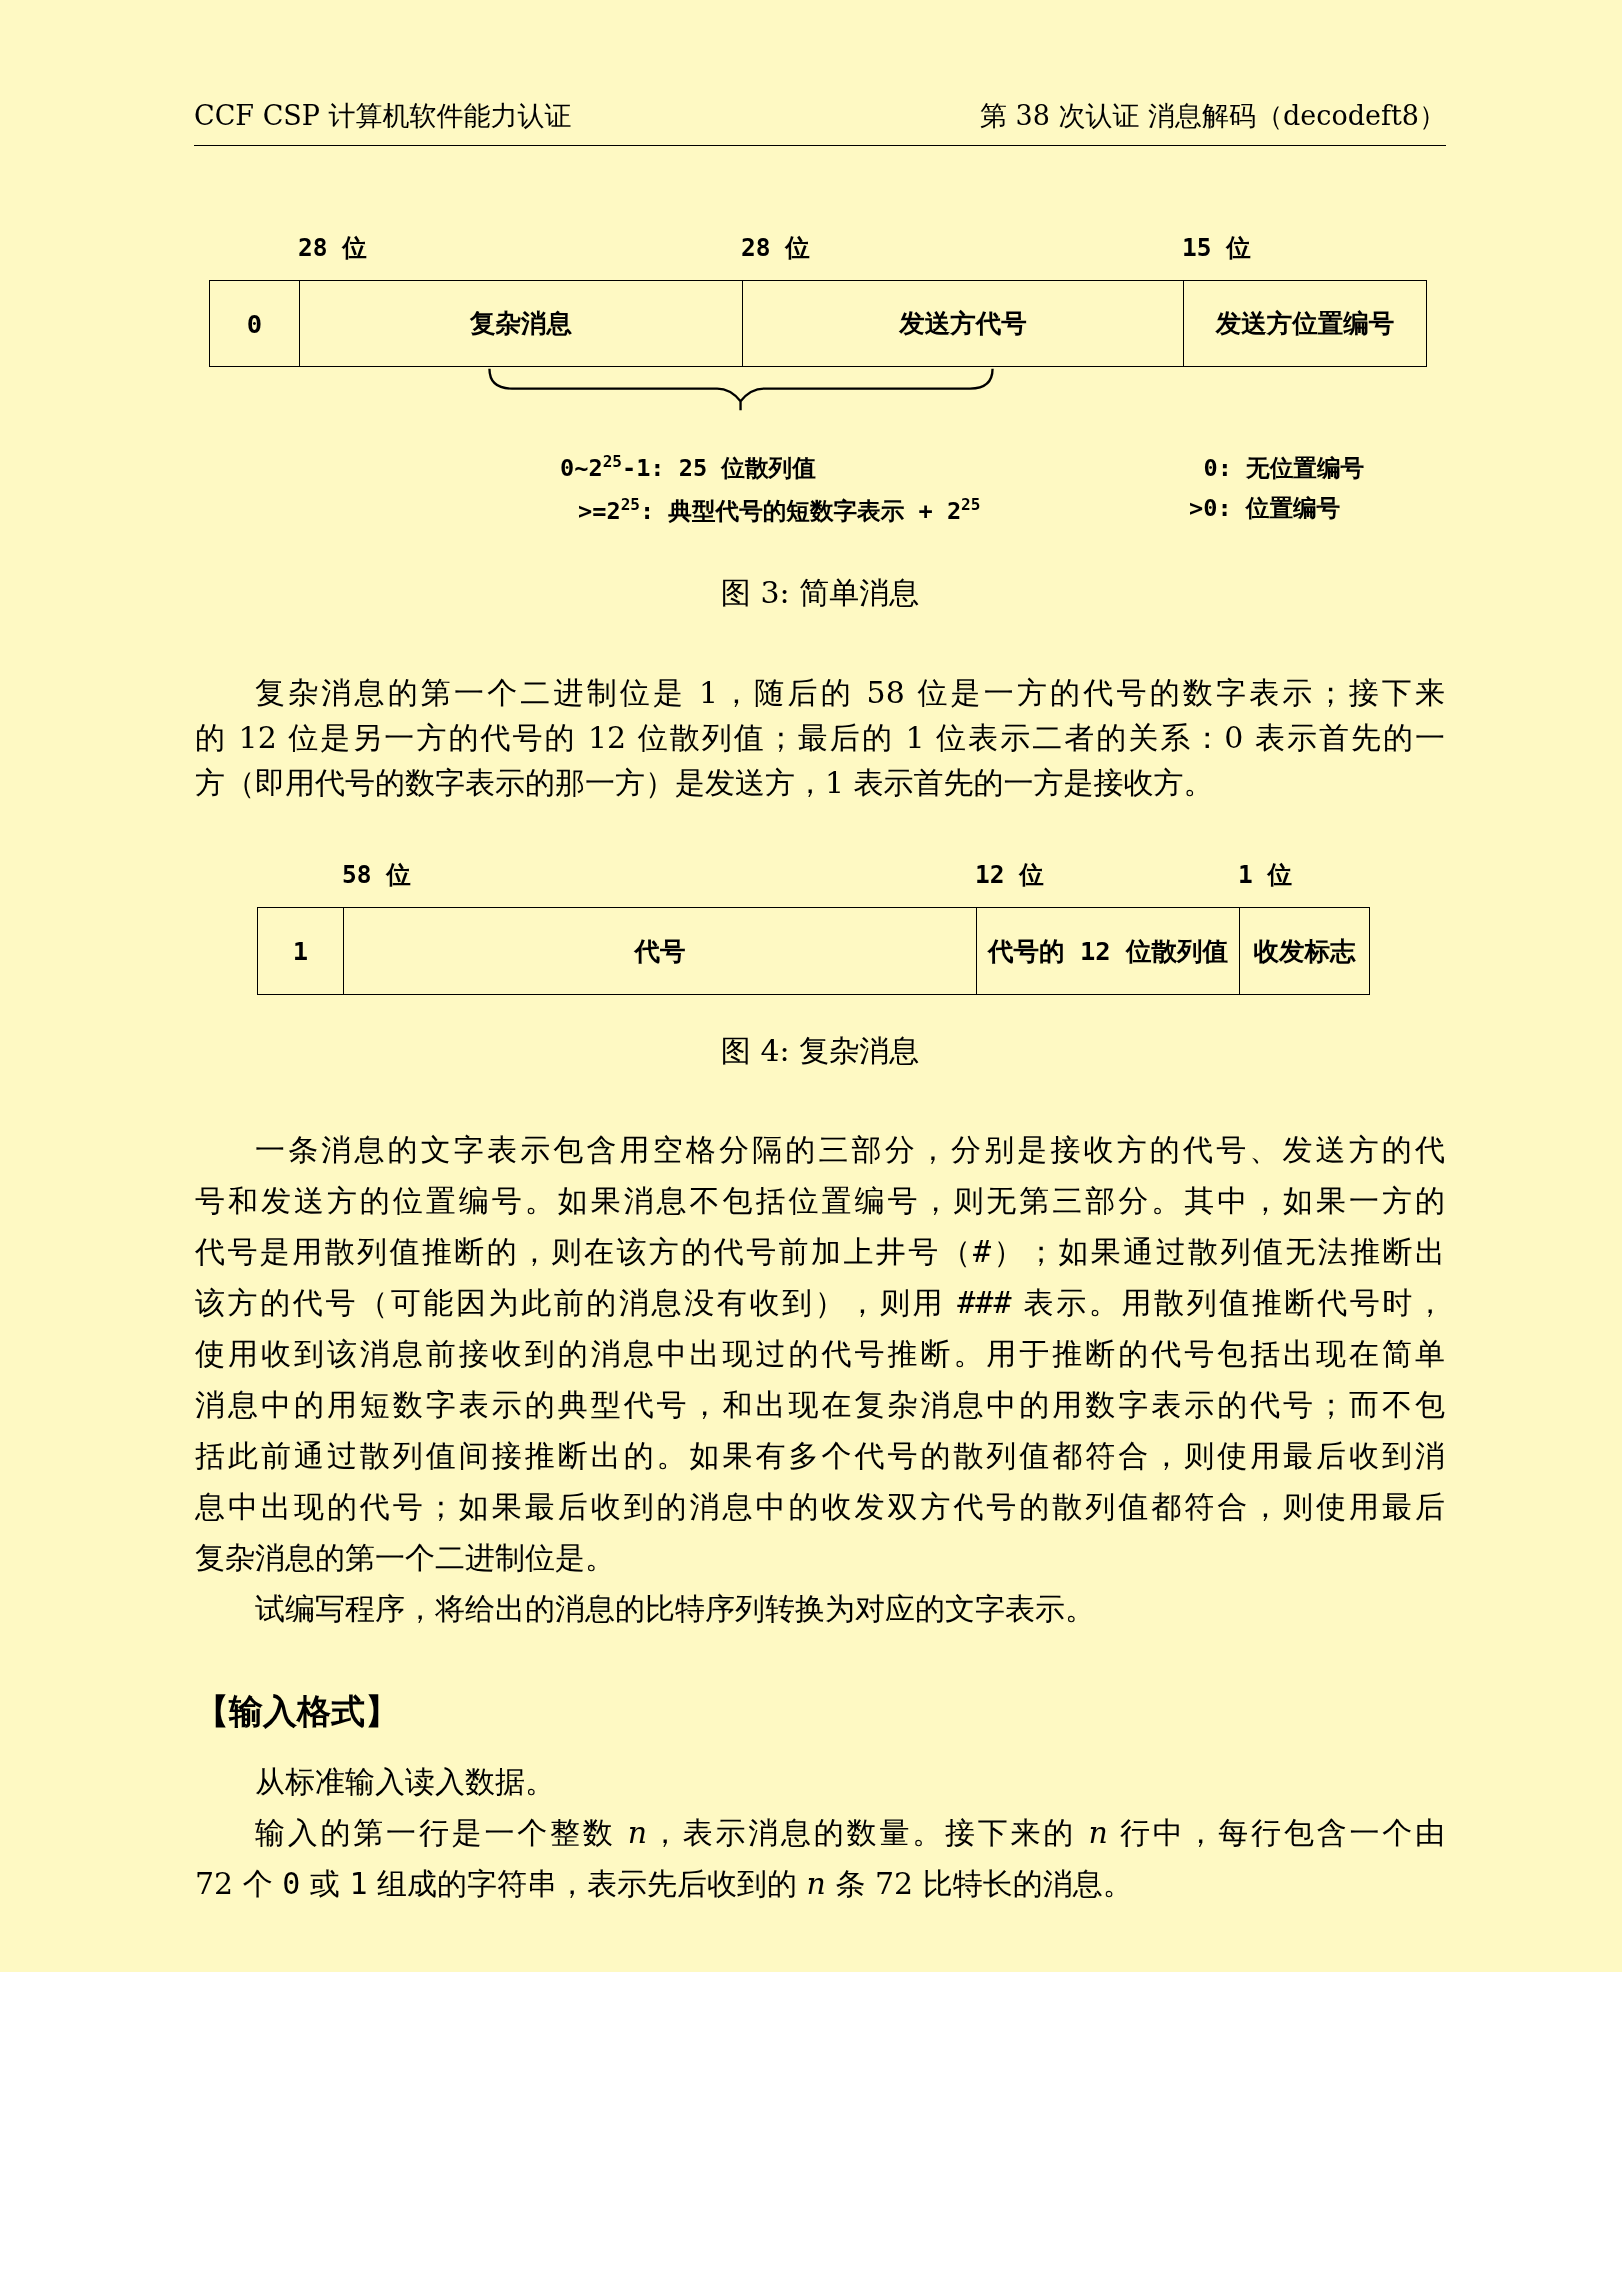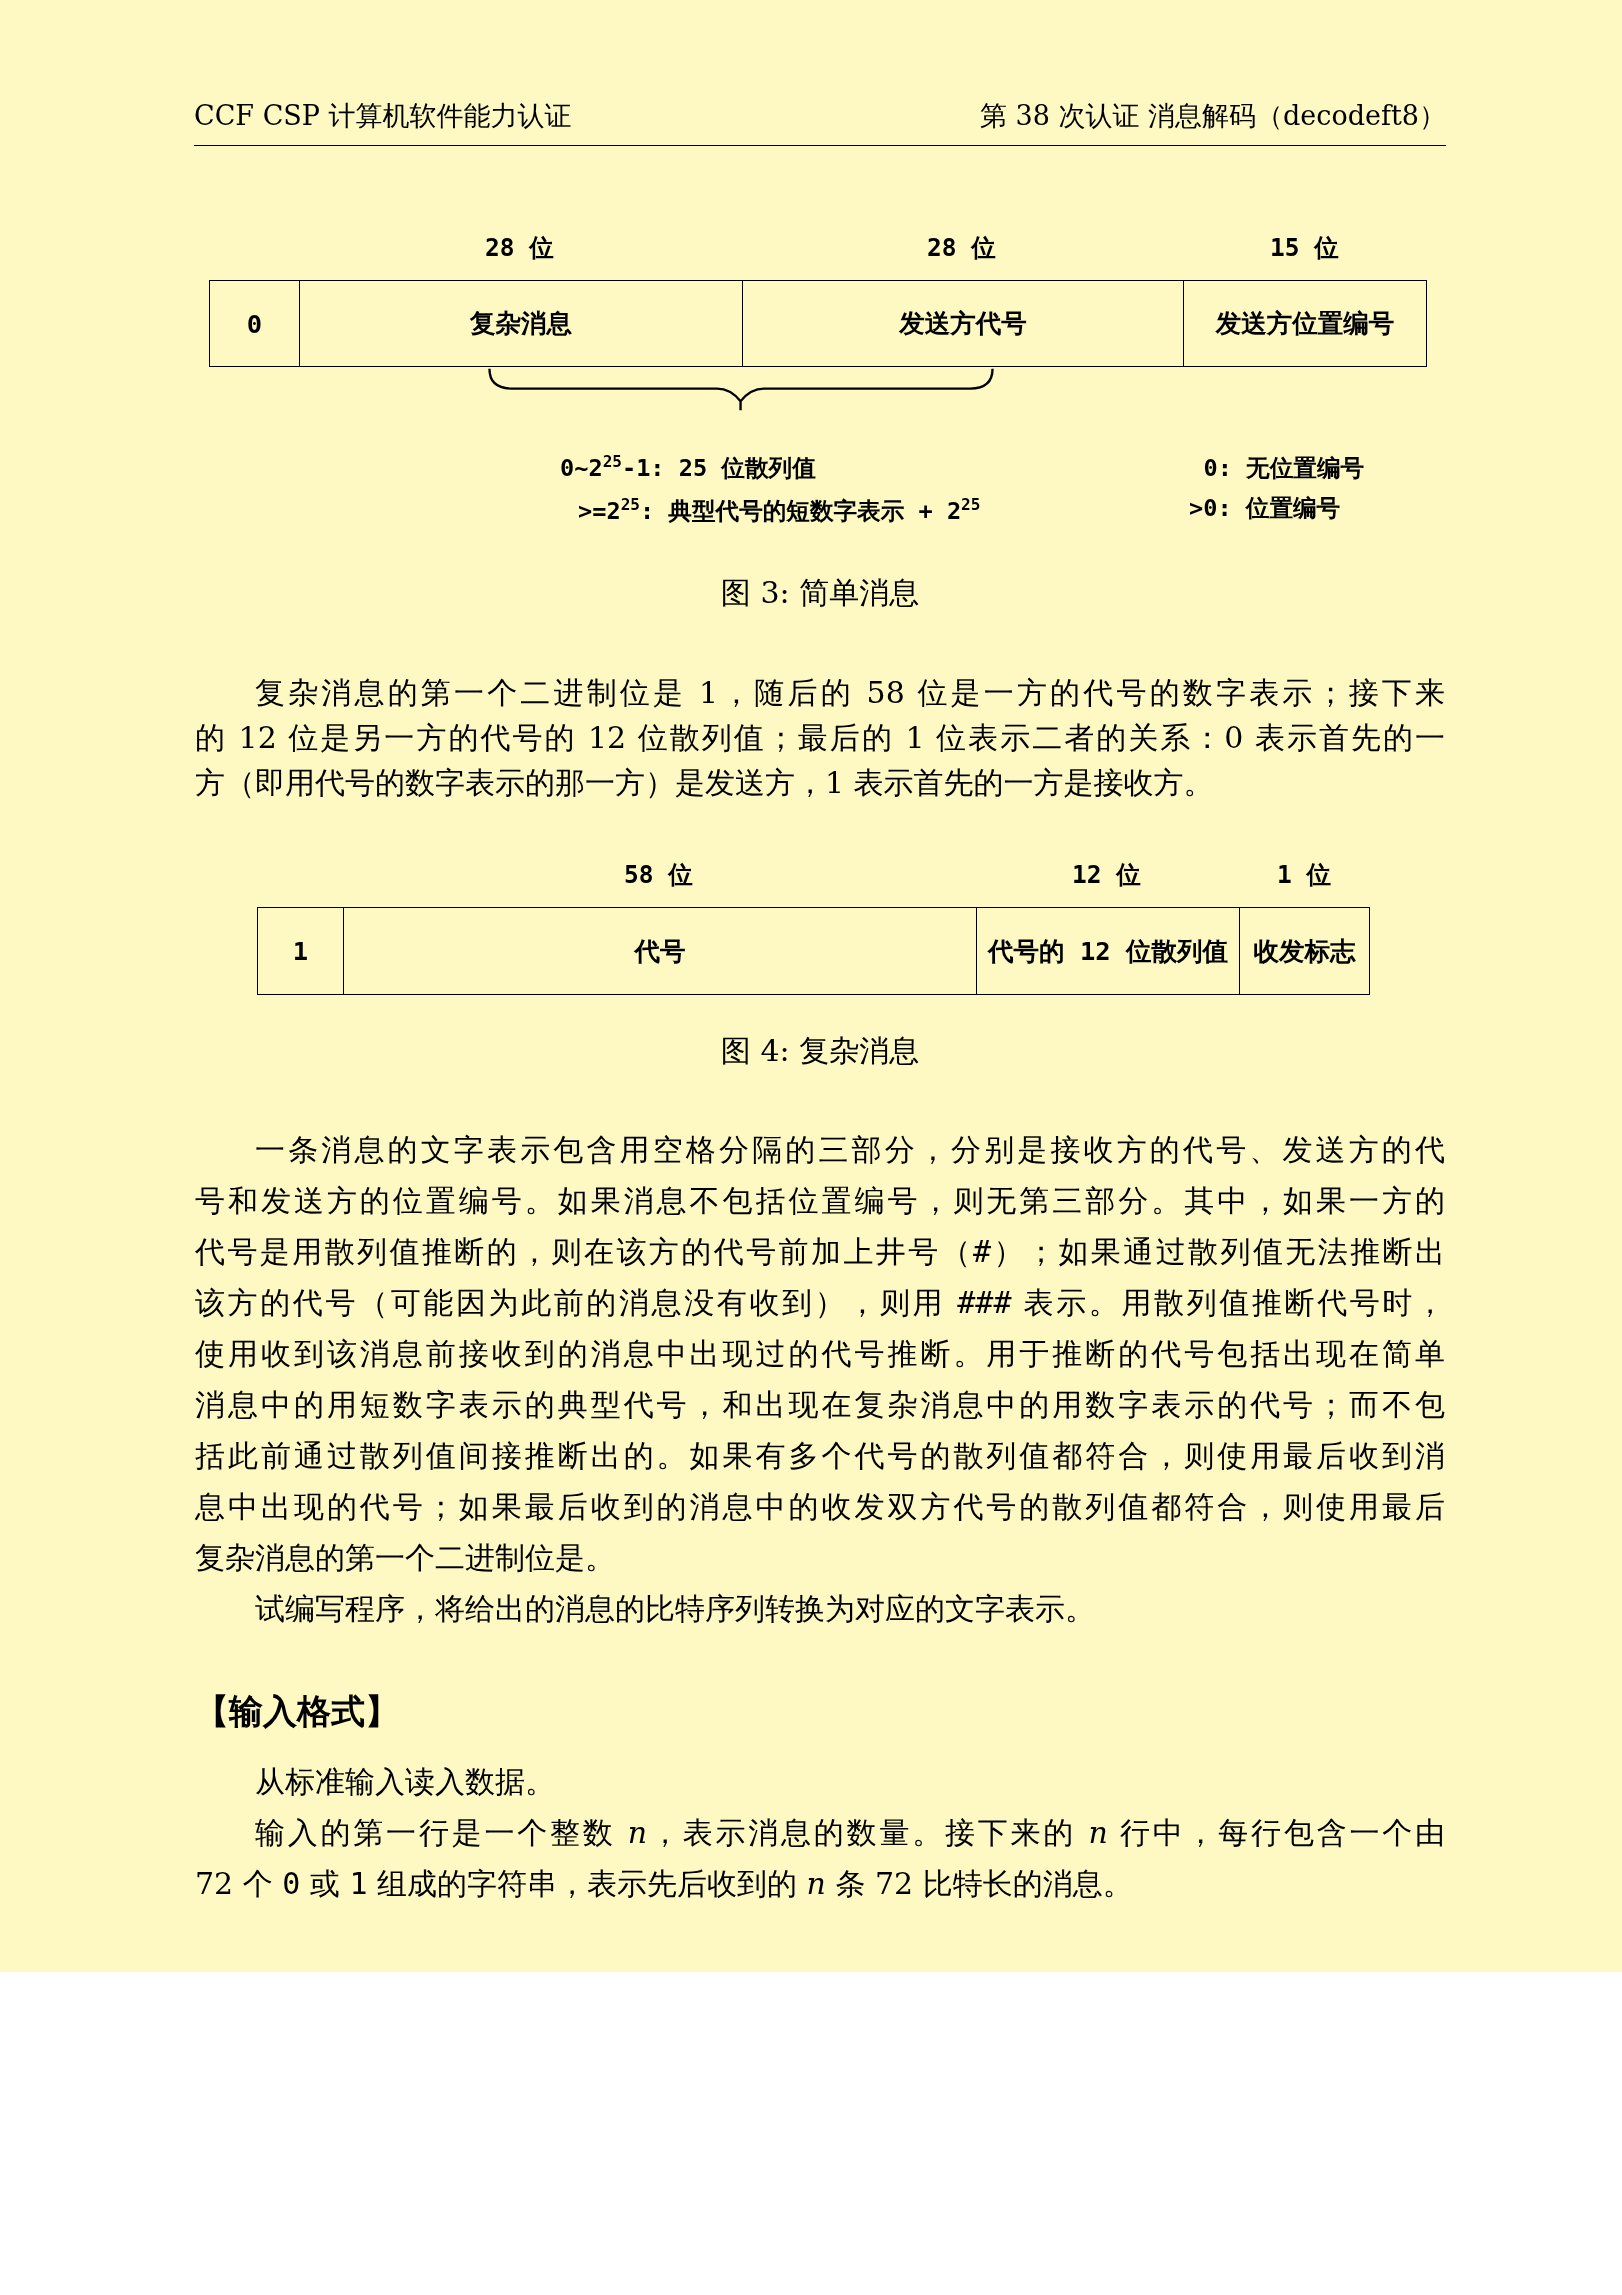--- a/index.html
+++ b/index.html
@@ -25,21 +25,21 @@
 
   
   .shead{position:absolute;left:195px;font-size:34px;line-height:44px;font-weight:bold;
          font-family:"DejaVu Sans","Liberation Sans",sans-serif;}
 
   
   .fig{position:absolute;}
   .bitlabels{position:absolute;top:0;left:0;display:flex;width:100%;
              font-family:"DejaVu Sans Mono","DejaVu Sans","Liberation Sans",sans-serif;
              font-weight:bold;font-size:24.5px;line-height:31px;}
-  .bitlabels div{text-align:center;}
+  .bitlabels div{text-align:left;}
   .fbox{position:absolute;left:0;display:flex;border:1.8px solid #000;box-sizing:border-box;}
   .fcell{display:flex;align-items:center;justify-content:center;box-sizing:border-box;
          border-left:1.8px solid #000;
          font-family:"DejaVu Sans Mono","DejaVu Sans","Liberation Sans",sans-serif;
          font-weight:bold;font-size:25.5px;}
   .fcell:first-child{border-left:none;}
   .ann{position:absolute;font-family:"DejaVu Sans Mono","DejaVu Sans","Liberation Sans",sans-serif;
        font-weight:bold;font-size:23.6px;line-height:40px;white-space:nowrap;}
   .sup{font-size:0.68em;position:relative;top:-0.58em;}
   .caption{position:absolute;left:195px;width:1250px;text-align:center;

